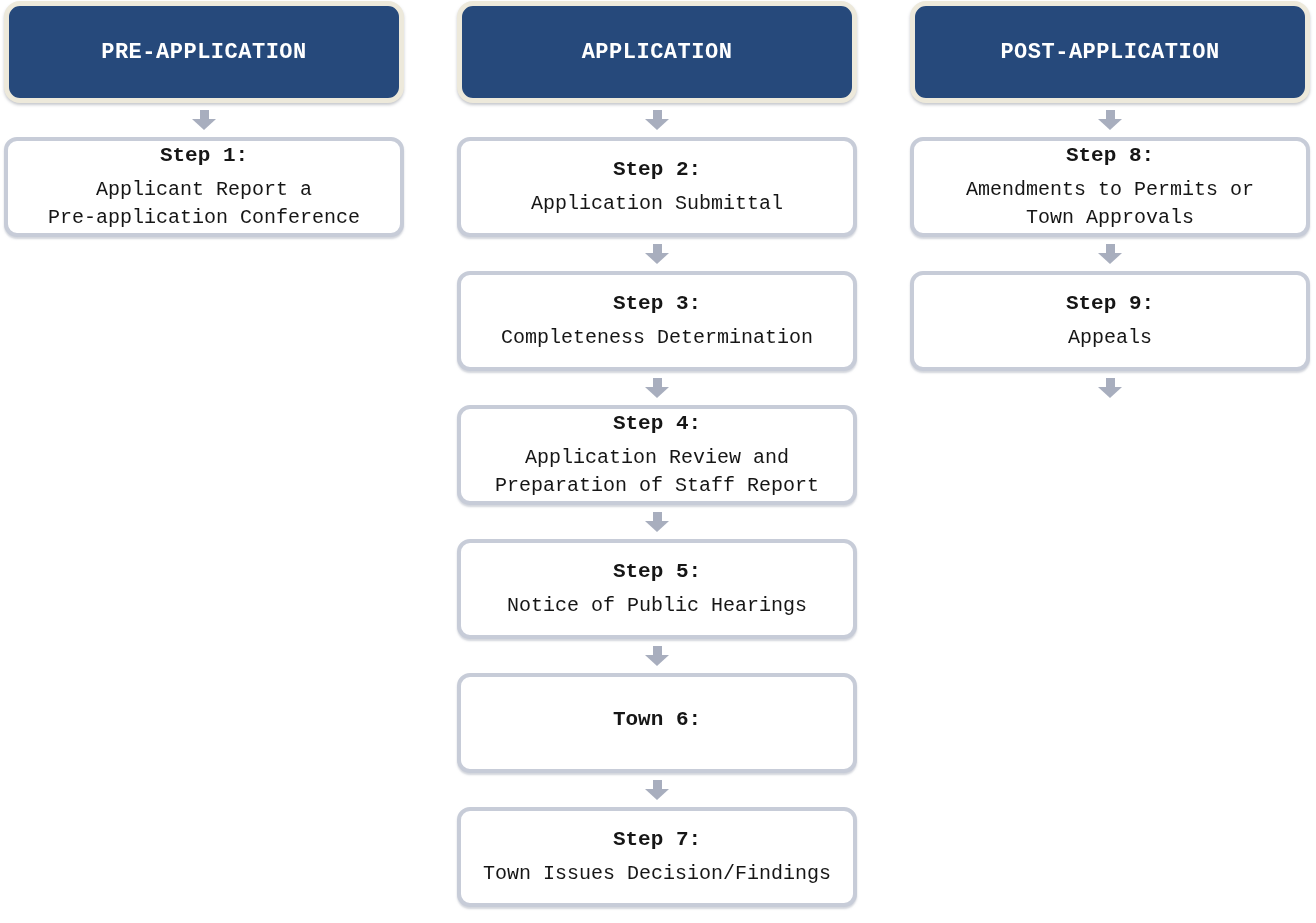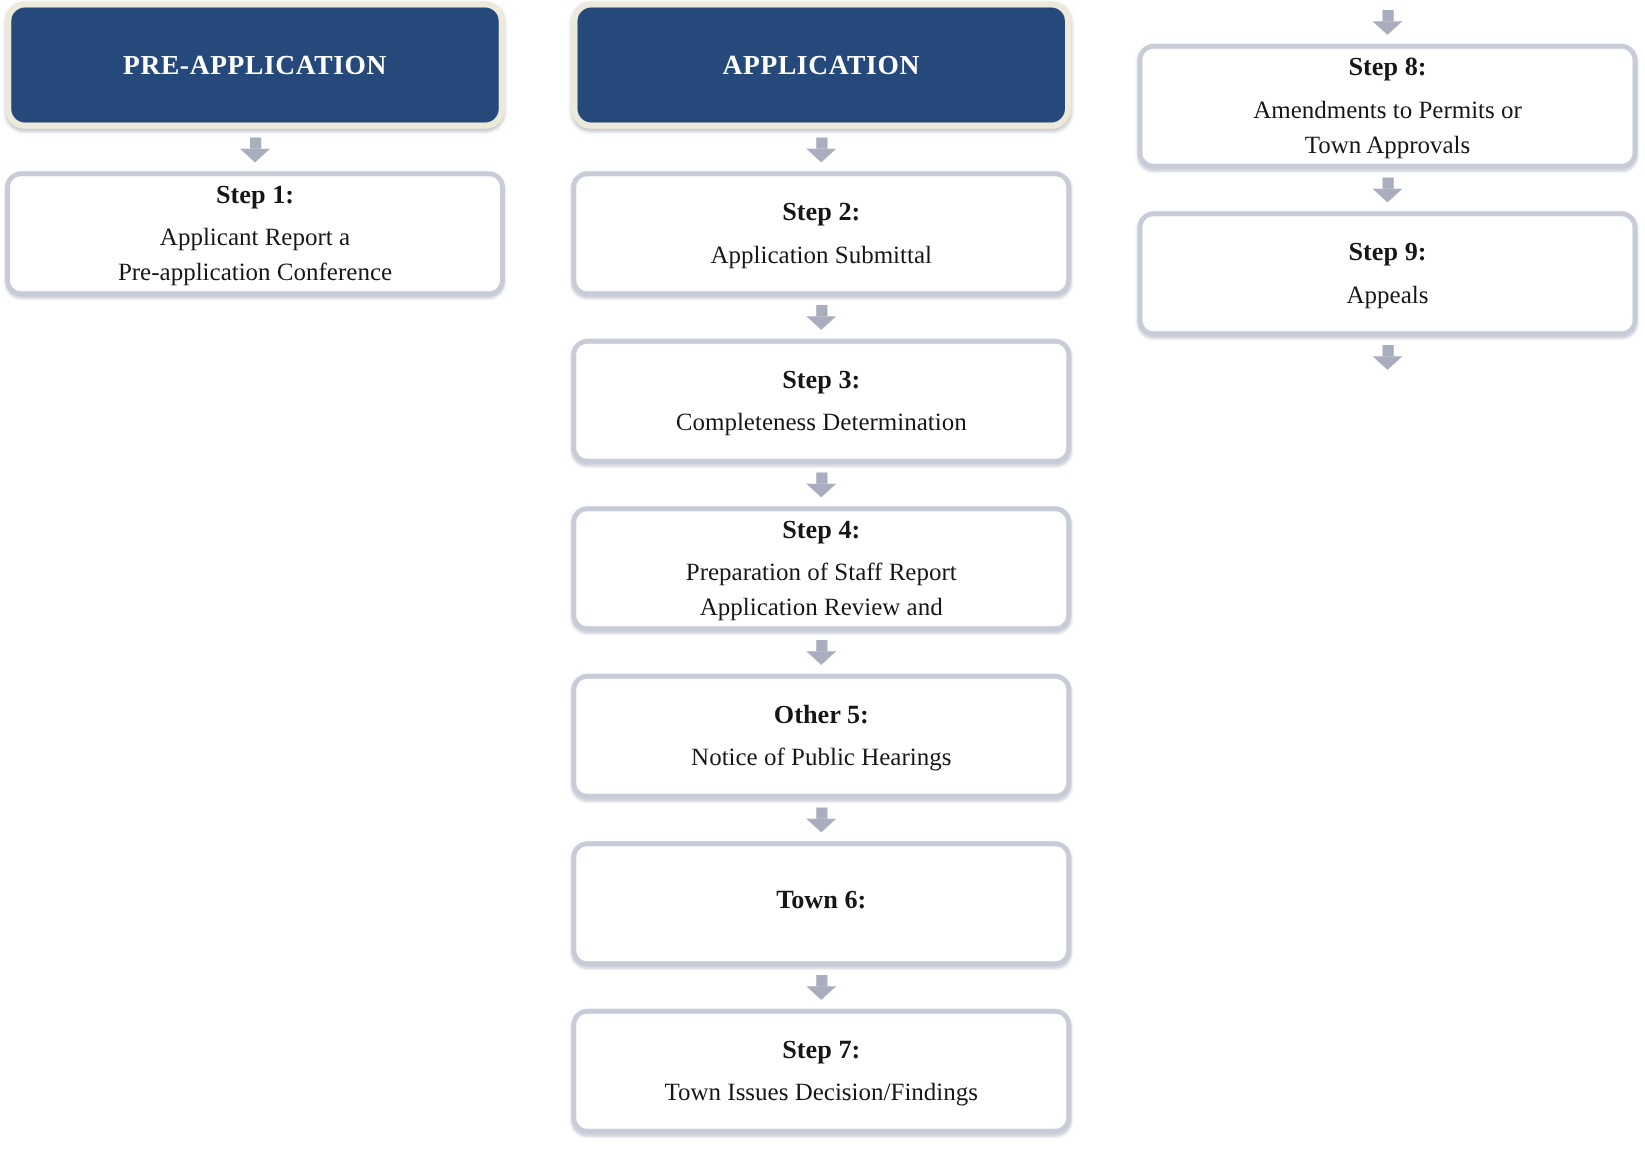--- a/index.html
+++ b/index.html
@@ -5,21 +5,21 @@
   html,body{margin:0;padding:0;background:#ffffff;}
   .board{
     position:relative;
     width:1316px;height:923px;
     background:#ffffff;
     box-sizing:border-box;
     display:flex;
     align-items:flex-start;
     padding:1px 0 0 4px;
     gap:53px;
-    font-family:Liberation Serif, serif;
+    font-family:Liberation Mono, monospace;
   }
   .col{
     width:400px;
     flex:0 0 400px;
     display:flex;
     flex-direction:column;
   }
   .hdr-wrap{
     height:102px;
     box-sizing:border-box;
@@ -136,32 +136,32 @@
   </div>
 
   <div class="arrow-wrap">
     <div class="arrow-stem"></div>
     <div class="arrow-head"></div>
   </div>
 
   <div class="step">
     <div class="step-title">Step 4:</div>
     <div class="step-desc">
+          <span>Application Review and</span>
           <span>Preparation of Staff Report</span>
-          <span>Application Review and</span>
-        </div>
-  </div>
-
-  <div class="arrow-wrap">
-    <div class="arrow-stem"></div>
-    <div class="arrow-head"></div>
-  </div>
-
-  <div class="step">
-    <div class="step-title">Other 5:</div>
+        </div>
+  </div>
+
+  <div class="arrow-wrap">
+    <div class="arrow-stem"></div>
+    <div class="arrow-head"></div>
+  </div>
+
+  <div class="step">
+    <div class="step-title">Step 5:</div>
     <div class="step-desc">
           <span>Notice of Public Hearings</span>
         </div>
   </div>
 
   <div class="arrow-wrap">
     <div class="arrow-stem"></div>
     <div class="arrow-head"></div>
   </div>
 
@@ -176,20 +176,23 @@
 
   <div class="step">
     <div class="step-title">Step 7:</div>
     <div class="step-desc">
           <span>Town Issues Decision/Findings</span>
         </div>
   </div>
 </div>
 
   <div class="col">
+    <div class="hdr-wrap">
+      <div class="hdr-text">POST-APPLICATION</div>
+    </div>
 
   <div class="arrow-wrap">
     <div class="arrow-stem"></div>
     <div class="arrow-head"></div>
   </div>
 
   <div class="step">
     <div class="step-title">Step 8:</div>
     <div class="step-desc">
           <span>Amendments to Permits or</span>

